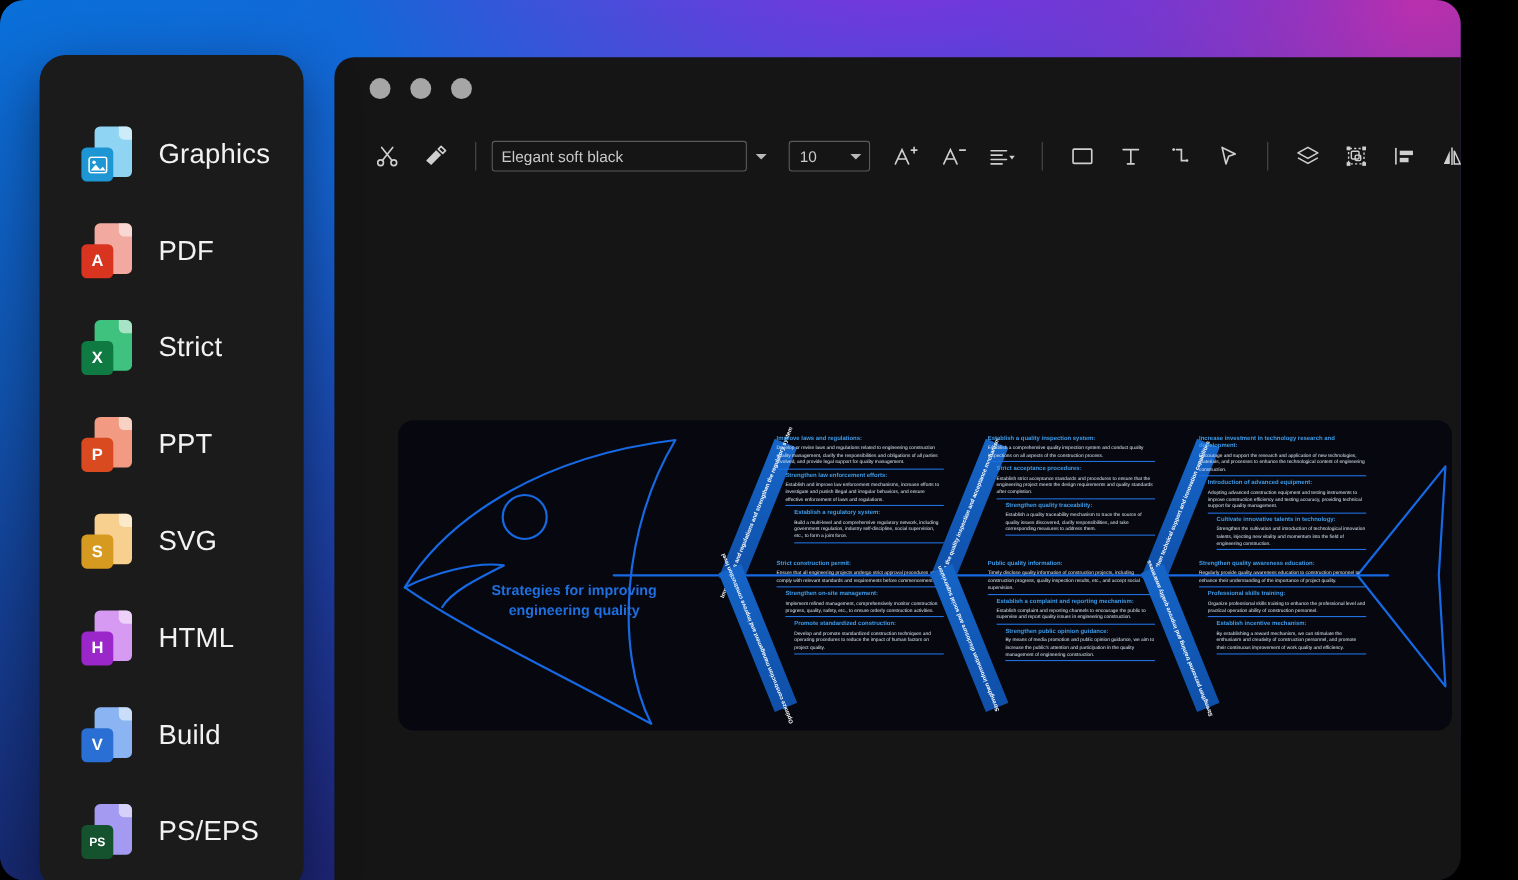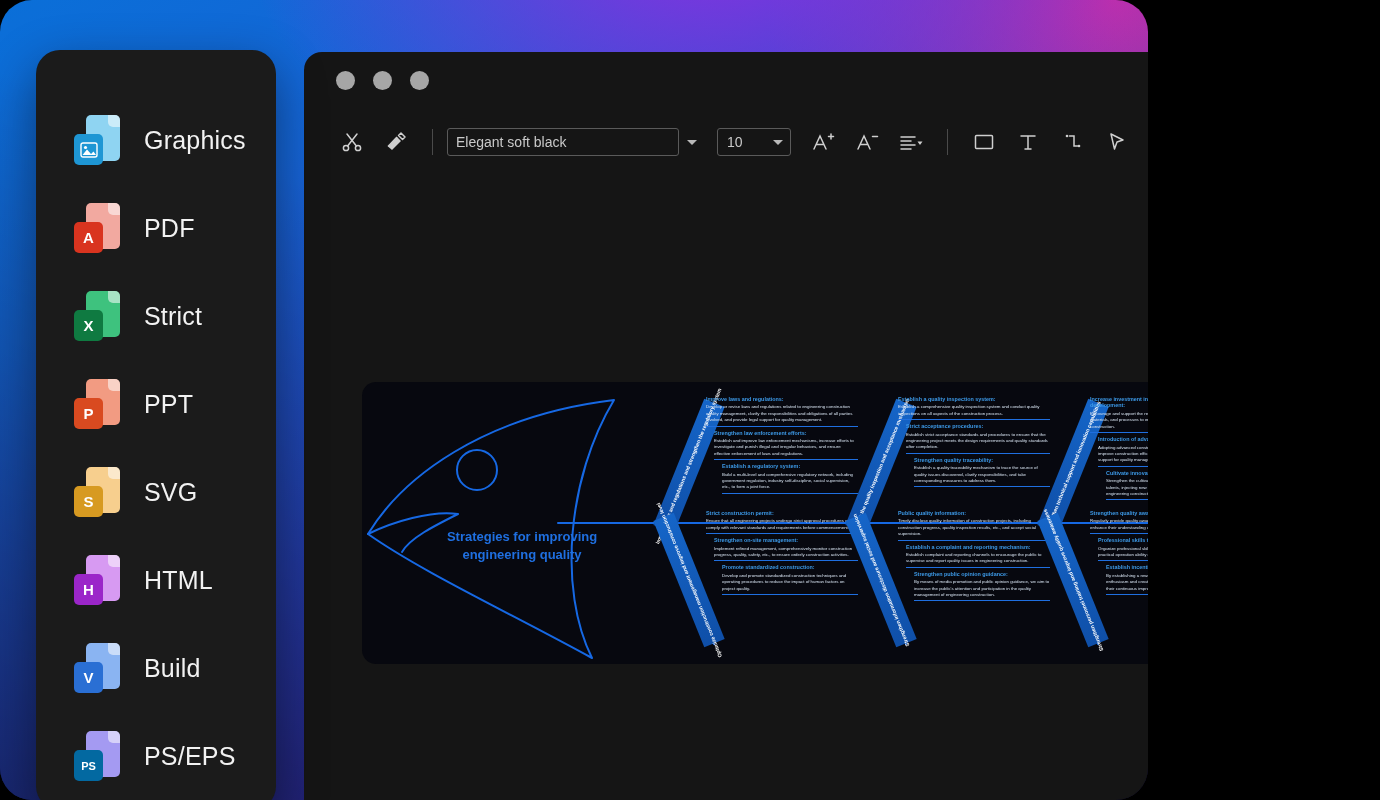--- a/index.html
+++ b/index.html
@@ -5,27 +5,27 @@
   * { box-sizing: border-box; margin: 0; padding: 0; }
   html, body { width: 1380px; height: 800px; overflow: hidden; }
   body {
     font-family: "Liberation Sans", sans-serif;
     background: #000;
   }
 
   
   .stage {
     position: relative;
-    width: 1148px;
+    width: 1328px;
     height: 800px;
     background:
       radial-gradient(ellipse 70% 60% at 62% -8%, #8b2fe0 0%, rgba(139,47,224,0) 58%),
       radial-gradient(ellipse 55% 70% at 97% 0%, #c02fa8 0%, rgba(192,47,168,0) 55%),
       linear-gradient(145deg, #0a6fd8 0%, #1565d6 22%, #2a47c8 48%, #3a2fb5 70%, #2a1f7a 88%, #120d3a 100%);
-    border-radius: 32px;
+    border-radius: 22px;
     overflow: hidden;
   }
   .stage::after {
     content: "";
     position: absolute; inset: 0;
     background: linear-gradient(200deg, rgba(0,0,0,0) 40%, rgba(0,0,0,.45) 100%);
     pointer-events: none;
   }
 
   
@@ -268,21 +268,21 @@
             <div class="sheet" style="background:#8ab4f2"></div>
             <div class="corner"></div>
             <div class="badge" style="background:#2a6fd4">V</div>
           </div>
           <div class="side-label">Build</div>
         </div>
         <div class="side-item">
           <div class="fileicon">
             <div class="sheet" style="background:#a49af2"></div>
             <div class="corner"></div>
-            <div class="badge small" style="background:#0369a1">PS</div>
+            <div class="badge small" style="background:#14532d">PS</div>
           </div>
           <div class="side-label">PS/EPS</div>
         </div>
       </div>
   </div>
 
   <div class="window">
 
     <div class="titlebar">
       <div class="dot"></div>

